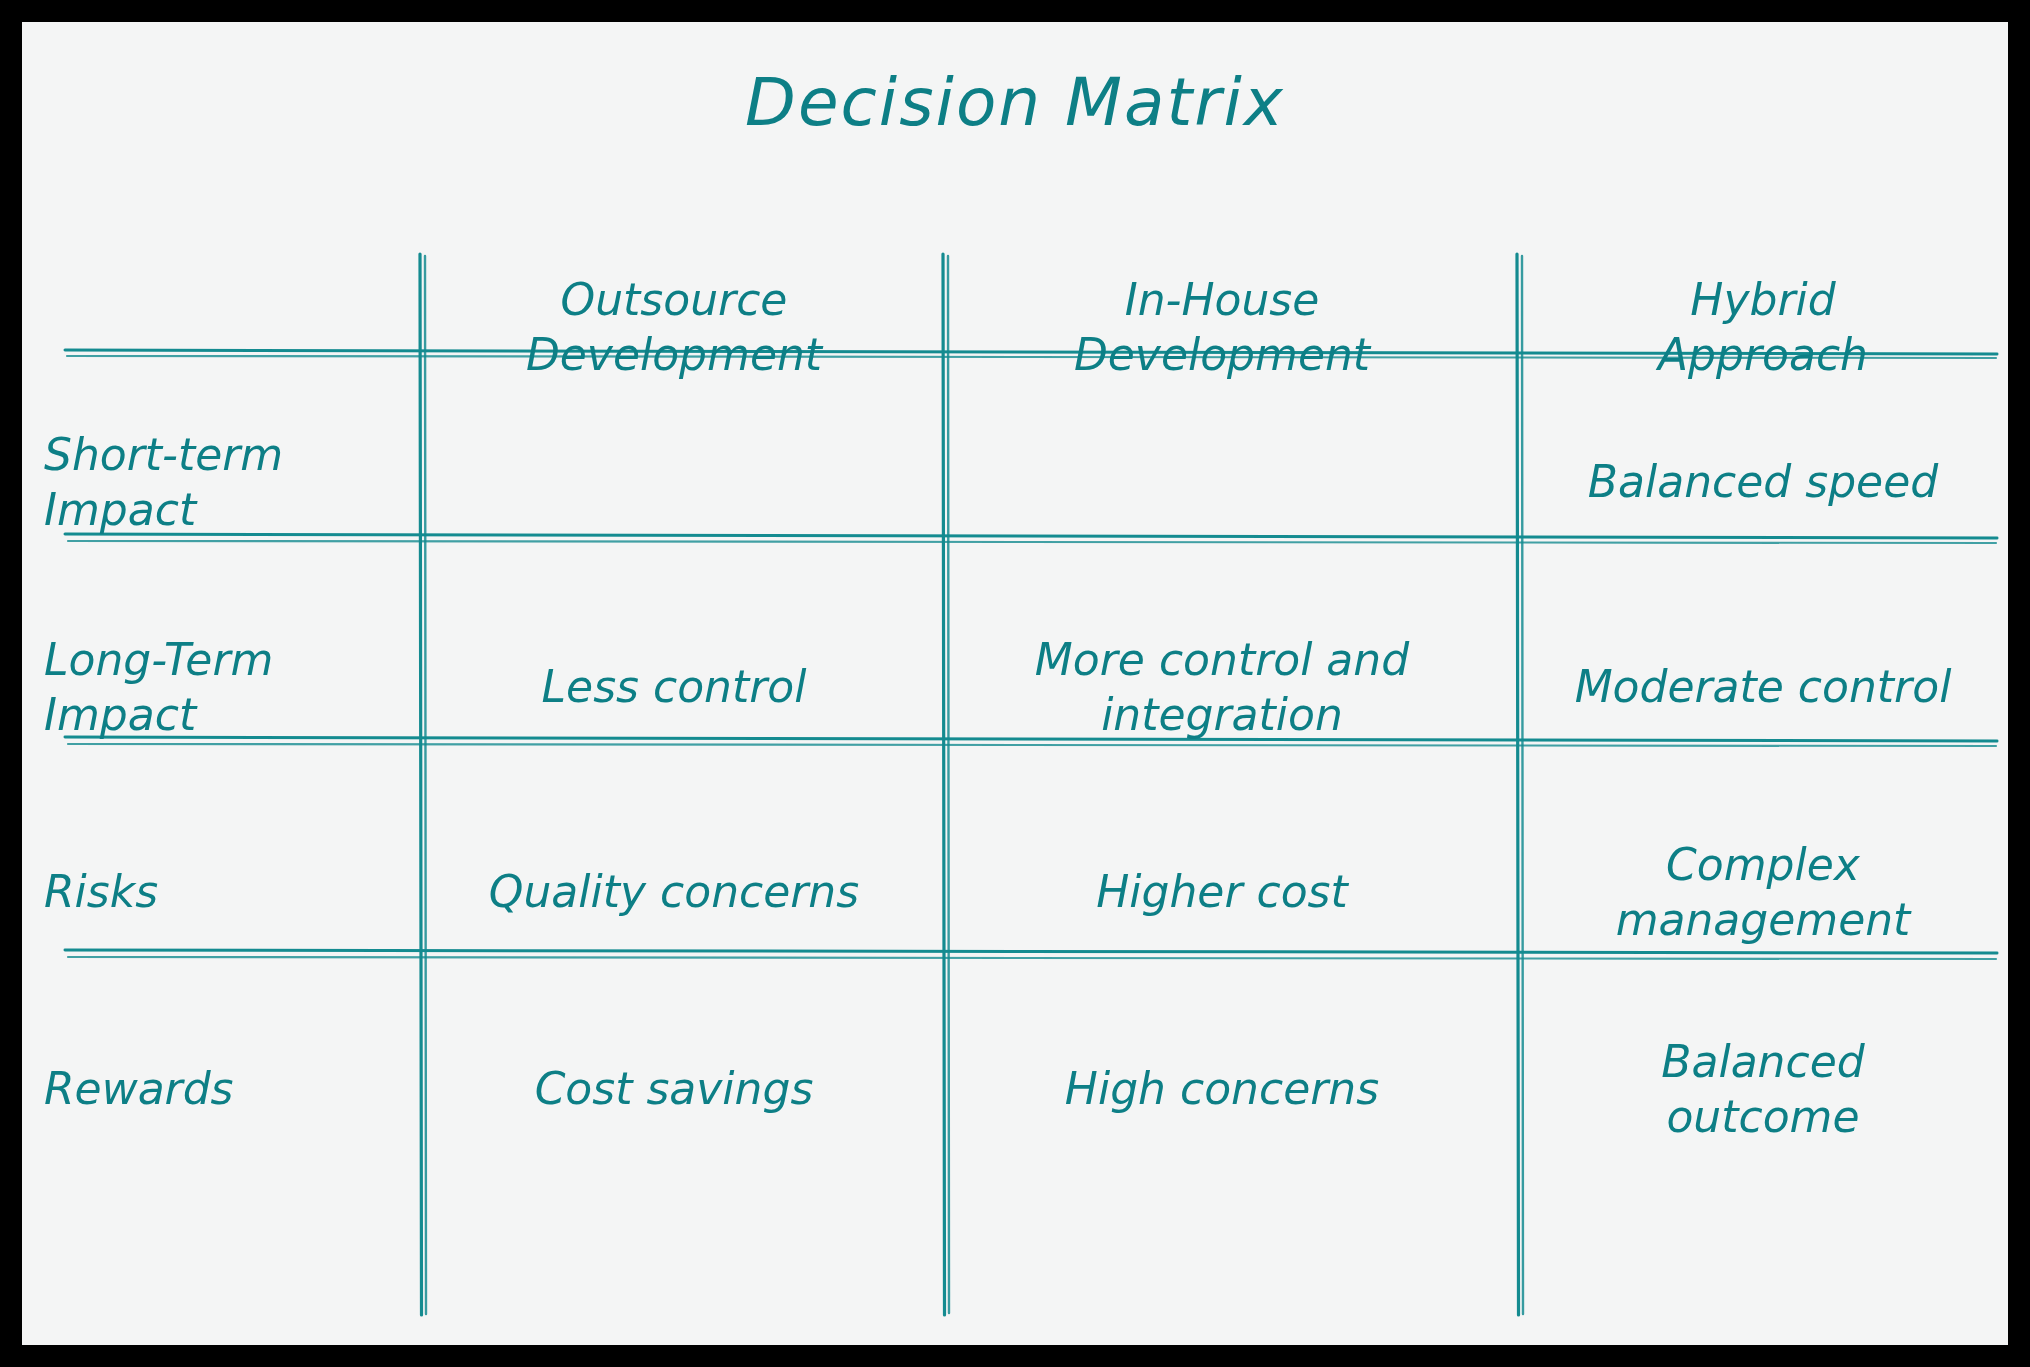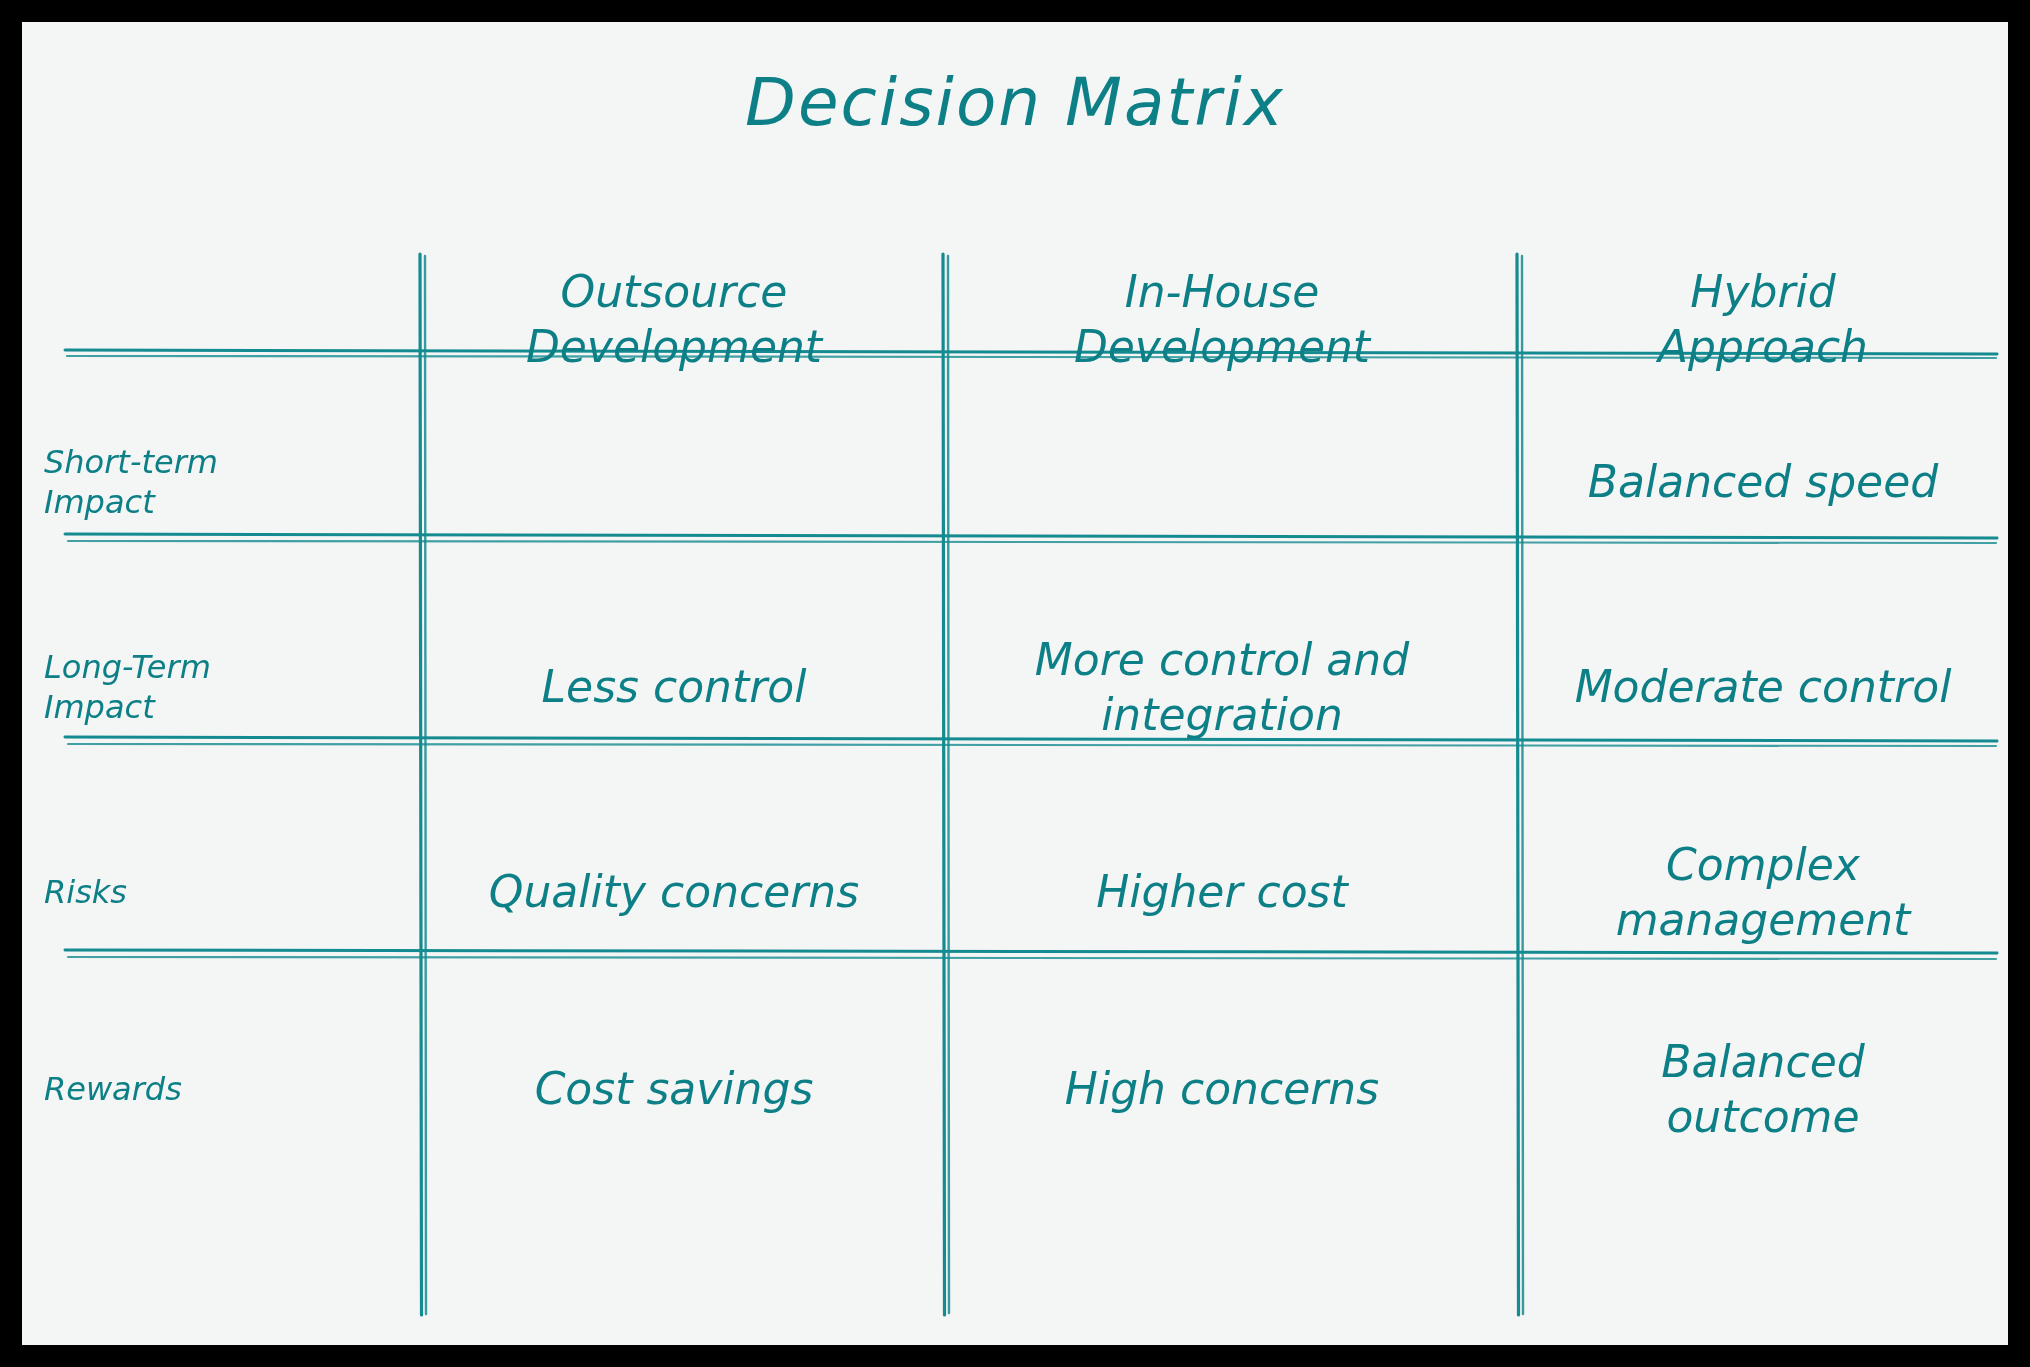--- a/index.html
+++ b/index.html
@@ -82,36 +82,36 @@
   .cell .txt { width: 100%; }
 
   .col-head {
     justify-content: center;
     text-align: center;
     font-size: 44px;
   }
   .row-head {
     justify-content: flex-start;
     text-align: left;
-    font-size: 32px;
+    font-size: 44px;
     padding-left: 12px;
   }
   .body-cell {
     justify-content: center;
     text-align: center;
   }
 
   
   .c0 { left: 10px;   width: 376px; }
   .c1 { left: 400px;  width: 504px; }
   .c2 { left: 925px;  width: 550px; align-items: center; }
   .c3 { left: 1500px; width: 482px; }
 
   
-  .rh  { top: 188px; height: 218px; }
+  .rh  { top: 196px; height: 218px; }
   .r0  { top: 350px; height: 220px; }
   .r1  { top: 555px; height: 220px; }
   .r2  { top: 765px; height: 210px; }
   .r3  { top: 962px; height: 210px; }
 </style>
 </head>
 <body>
 
 <div id="frame">
   <div id="canvas">

